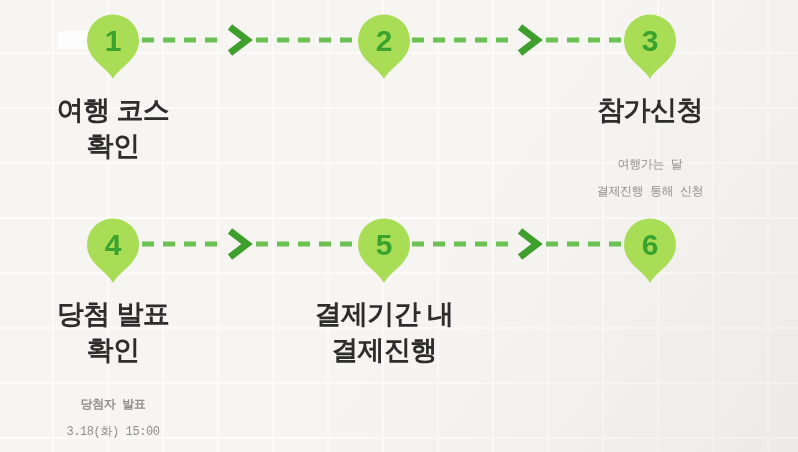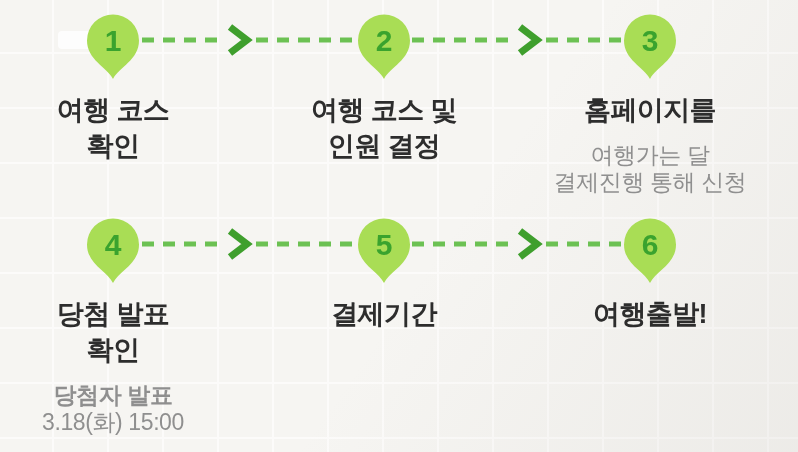--- a/index.html
+++ b/index.html
@@ -36,22 +36,22 @@
     fill:var(--pin_number);
     font-family:"Liberation Sans","DejaVu Sans",sans-serif;
     font-size:30px; font-weight:800; text-anchor:middle;
   }
 
   .title {
     margin-top:12px; font-size:27px; font-weight:800; line-height:36px;
     color:var(--title); letter-spacing:-0.6px;
   }
   .subtitle {
-    margin-top:14px; font-size:23px; line-height:27px;
-    color:var(--subtitle); letter-spacing:-0.4px;
+    margin-top:24px; font-size:12px; line-height:27px;
+    color:var(--subtitle); letter-spacing:-0.4px;font-family:Liberation Mono, monospace;
   }
   .subtitle .strong { font-weight:700; }
 
   .connector { position:absolute; height:34px; }
   #c1 { left:140px; top:23px;  }
   #c2 { left:410px; top:23px;  }
   #c3 { left:140px; top:227px; }
   #c4 { left:410px; top:227px; }
 
   .dash { stroke:var(--dash); stroke-width:5; stroke-dasharray:12 9; }
@@ -95,33 +95,29 @@
       <div>여행 코스</div>
       <div>확인</div>
     </div>
   </div>
 
   <div class="step" id="s2">
     <svg class="pin" width="54" height="66" viewBox="0 0 54 66">
       <path class="pin-shape" d="M27 65 C21 53 1 46 1 26.5 A26 26 0 1 1 53 26.5 C53 46 33 53 27 65 Z"></path>
       <text class="pin-num" x="27" y="37">2</text>
     </svg>
-    <div class="title">
-      <div>여행 코스 및</div>
-      <div>인원 결정</div>
-    </div>
   </div>
 
   <div class="step" id="s3">
     <svg class="pin" width="54" height="66" viewBox="0 0 54 66">
       <path class="pin-shape" d="M27 65 C21 53 1 46 1 26.5 A26 26 0 1 1 53 26.5 C53 46 33 53 27 65 Z"></path>
       <text class="pin-num" x="27" y="37">3</text>
     </svg>
     <div class="title">
-      <div>홈페이지를</div>
+      <div>참가신청</div>
     </div>
     <div class="subtitle">
       <div>여행가는 달</div>
       <div>결제진행 통해 신청</div>
     </div>
   </div>
 
   <div class="step" id="s4">
     <svg class="pin" width="54" height="66" viewBox="0 0 54 66">
       <path class="pin-shape" d="M27 65 C21 53 1 46 1 26.5 A26 26 0 1 1 53 26.5 C53 46 33 53 27 65 Z"></path>
@@ -136,27 +132,27 @@
       <div>3.18(화) 15:00</div>
     </div>
   </div>
 
   <div class="step" id="s5">
     <svg class="pin" width="54" height="66" viewBox="0 0 54 66">
       <path class="pin-shape" d="M27 65 C21 53 1 46 1 26.5 A26 26 0 1 1 53 26.5 C53 46 33 53 27 65 Z"></path>
       <text class="pin-num" x="27" y="37">5</text>
     </svg>
     <div class="title">
-      <div>결제기간</div>
+      <div>결제기간 내</div>
+      <div>결제진행</div>
     </div>
   </div>
 
   <div class="step" id="s6">
     <svg class="pin" width="54" height="66" viewBox="0 0 54 66">
       <path class="pin-shape" d="M27 65 C21 53 1 46 1 26.5 A26 26 0 1 1 53 26.5 C53 46 33 53 27 65 Z"></path>
       <text class="pin-num" x="27" y="37">6</text>
     </svg>
     <div class="title">
-      <div>여행출발!</div>
     </div>
   </div>
 
 </div>
 
 </body></html>

